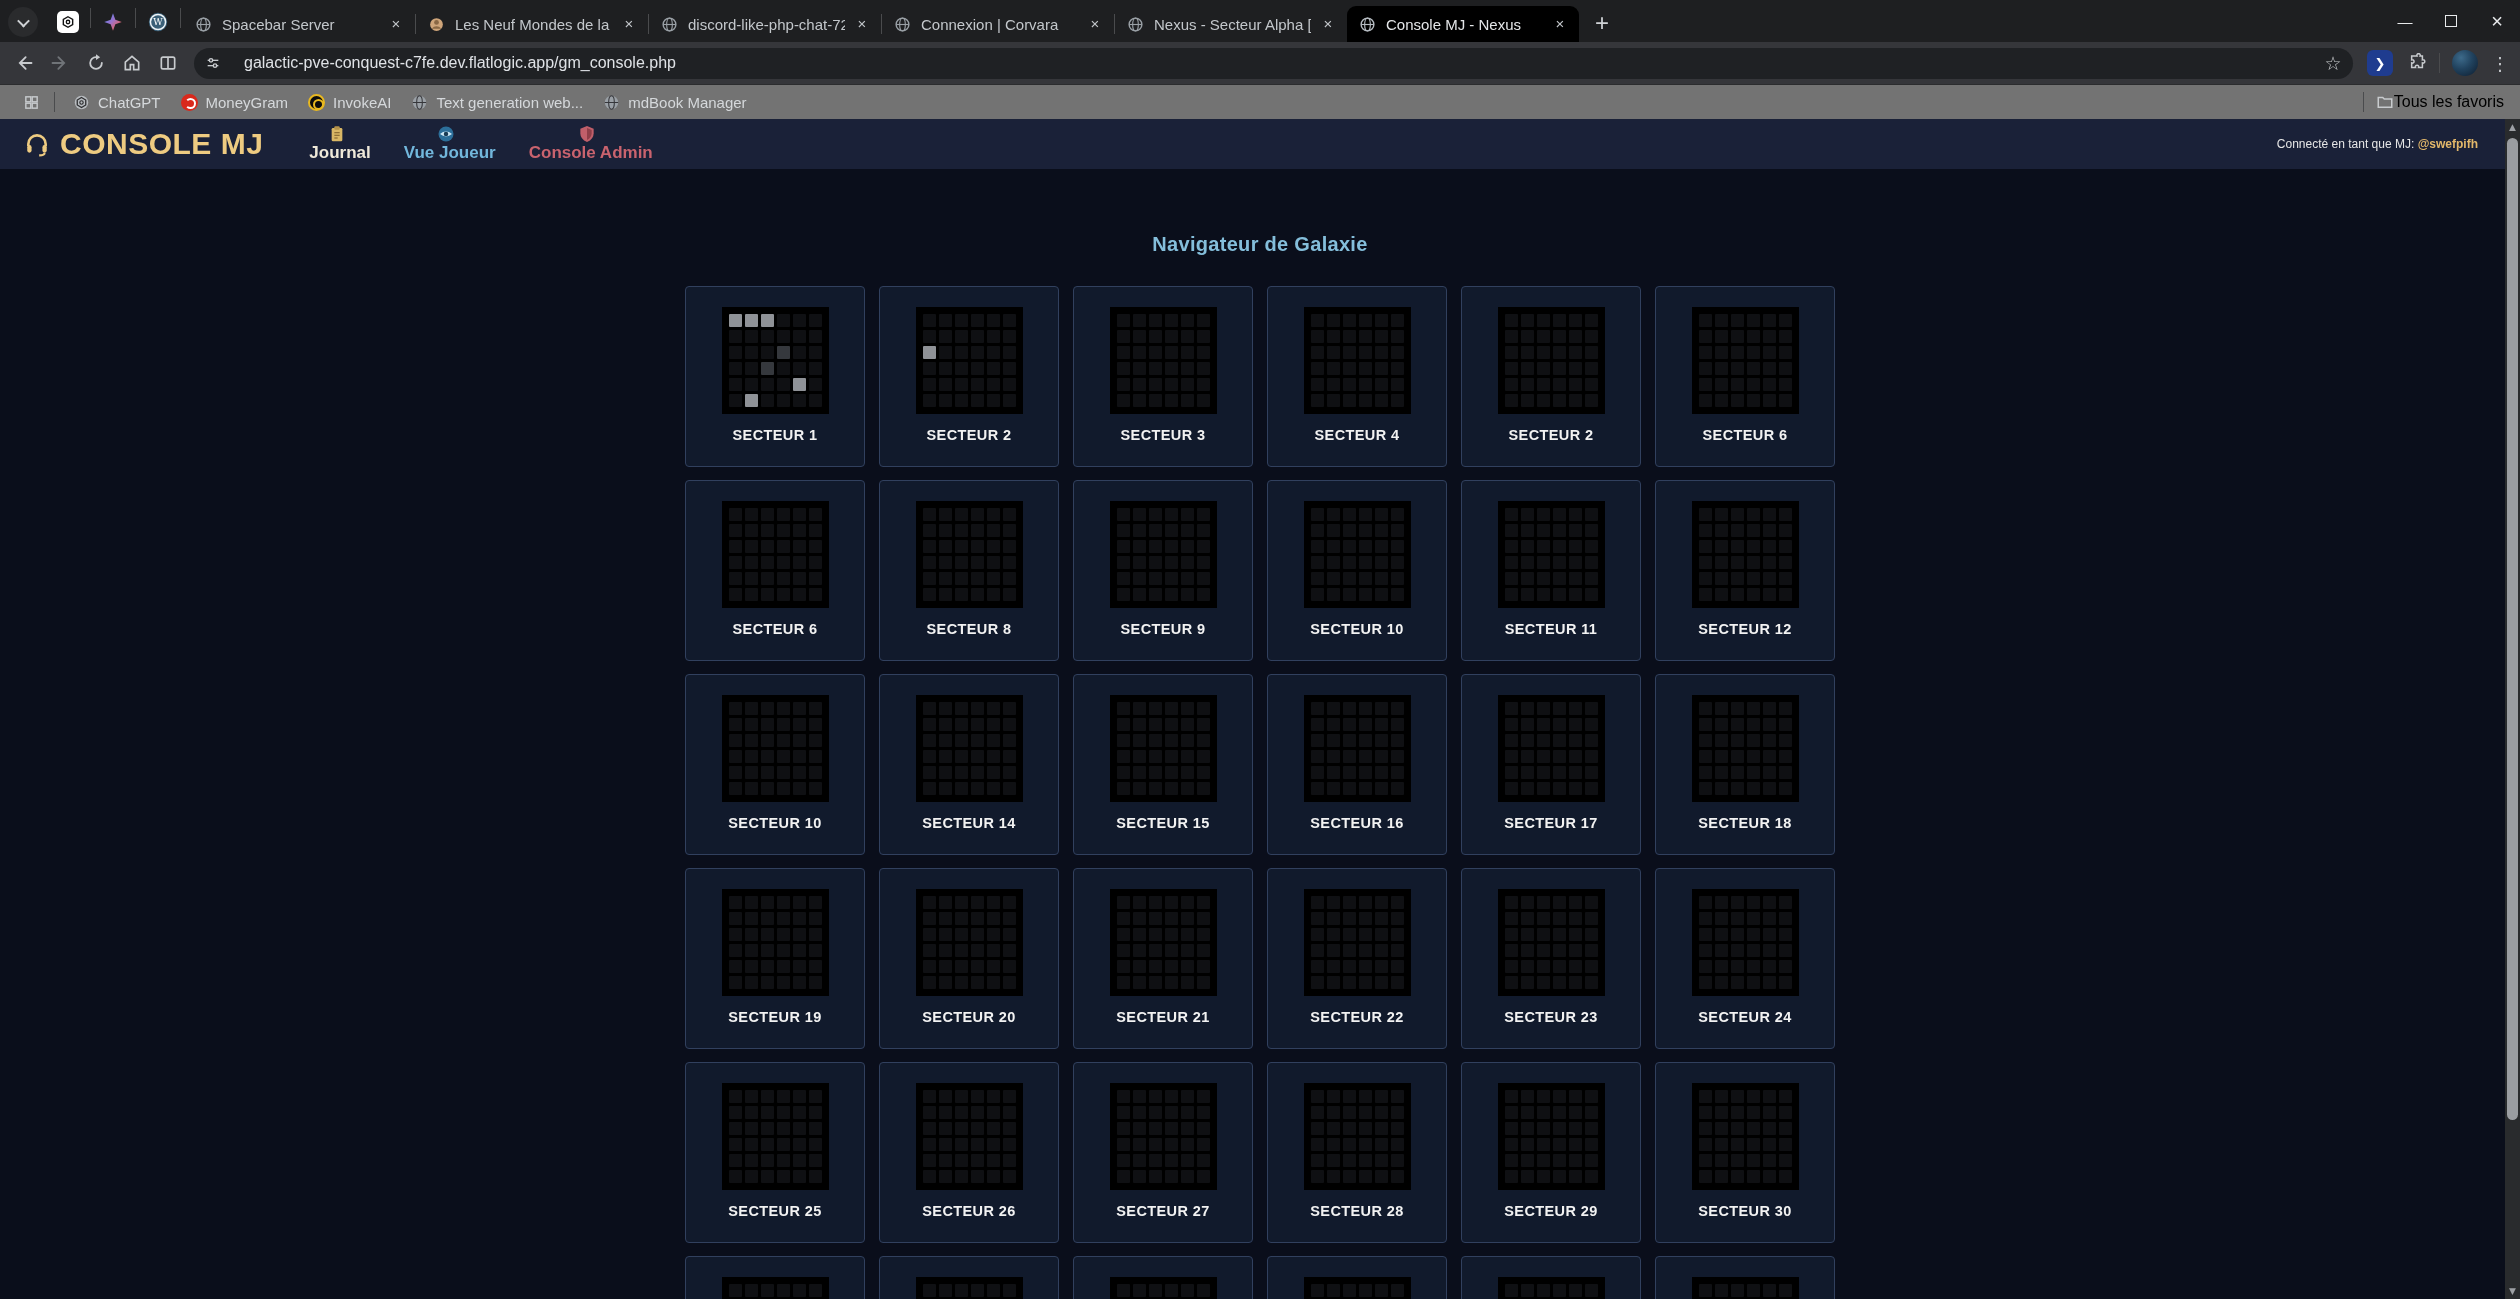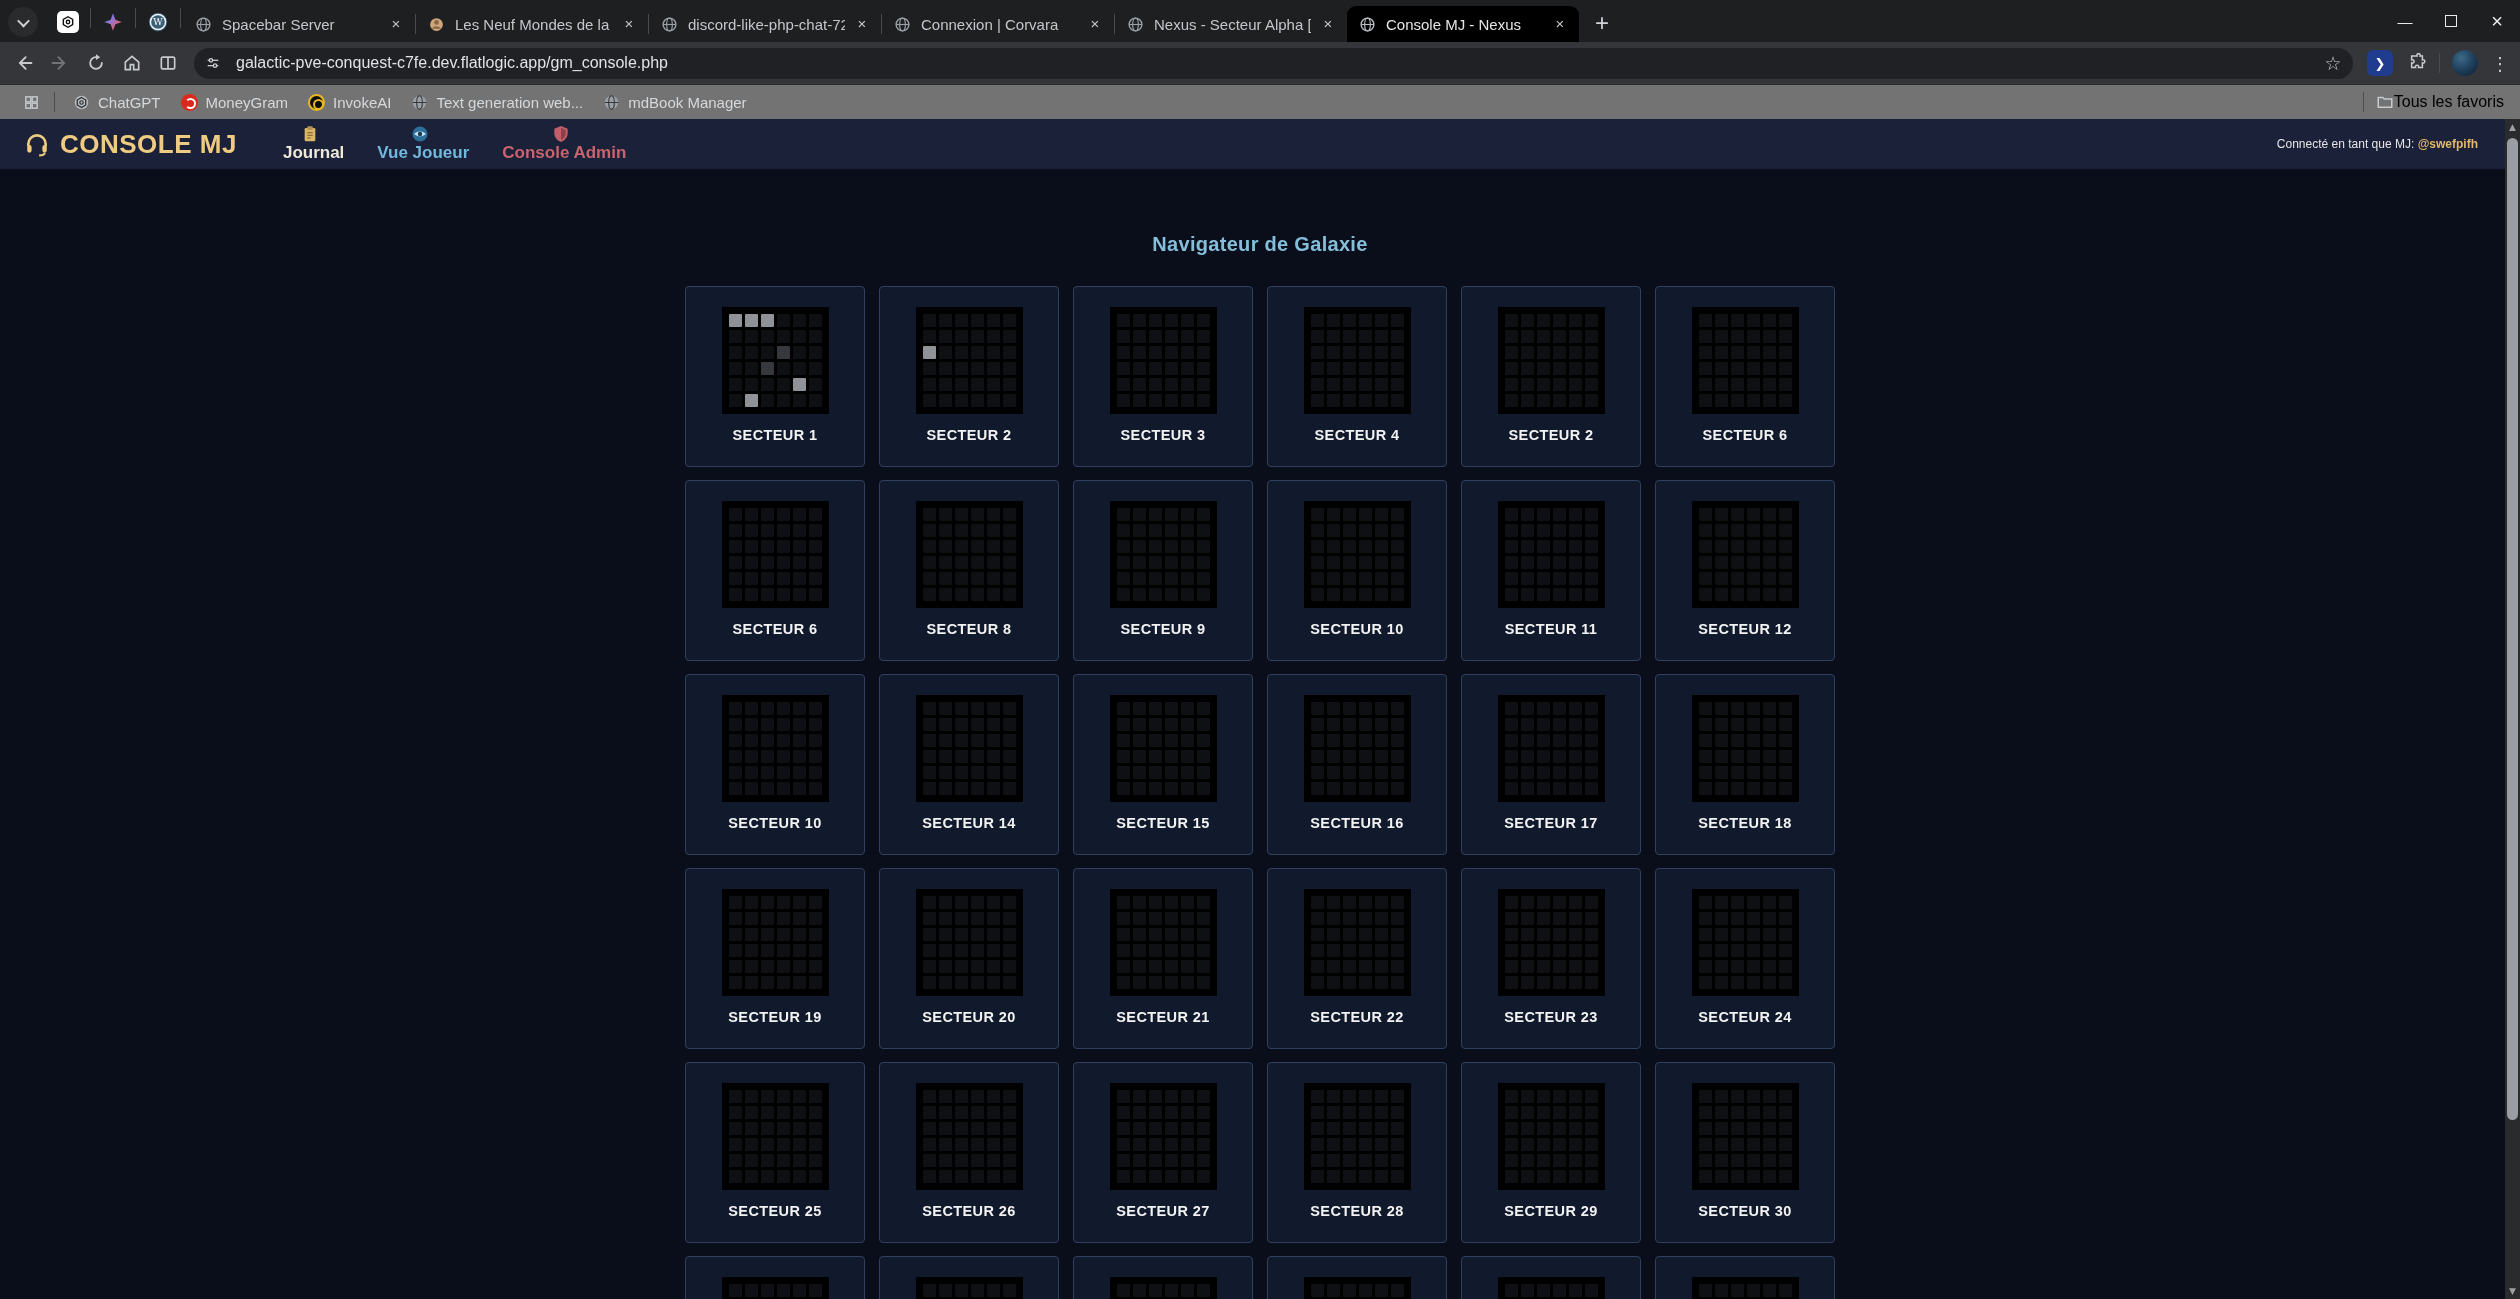--- a/index.html
+++ b/index.html
@@ -27,21 +27,21 @@
   .tab-divider { width:1px; height:20px; background:#4a4b4d; align-self:center; }
   .newtab { width:34px; height:34px; margin:0 0 1px 6px; color:#d0d3d6; font-size:24px; line-height:32px;
             text-align:center; border-radius:50%; }
   .win-controls { position:absolute; right:0; top:0; height:42px; display:flex; }
   .win-btn { width:46px; height:42px; color:#e8eaec; display:flex; align-items:center; justify-content:center; font-size:15px; }
   .maxbox { width:12px; height:12px; border:1.5px solid #e8eaec; }
 
   .toolbar { height:42px; background:#35363a; display:flex; align-items:center; padding:0 6px; }
   .tool-btn { width:36px; height:36px; display:flex; align-items:center; justify-content:center; border-radius:50%; }
   .tool-btn svg { display:block; }
-  .omnibox { flex:1; height:31px; background:#1f2124; border-radius:16px; margin:0 8px; display:flex; align-items:center; padding:0 6px 0 4px; }
+  .omnibox { flex:1; height:31px; background:#1f2124; border-radius:16px; margin:0 8px; display:flex; align-items:center; padding:0 6px 0 4px;gap:8px; }
   .site-info { width:30px; height:24px; display:flex; align-items:center; justify-content:center; border-radius:12px; }
   .url-text { flex:1; color:#dfe2e6; font-size:16px; margin-left:8px; white-space:nowrap; overflow:hidden; }
   .star-btn { width:28px; height:28px; display:flex; align-items:center; justify-content:center; color:#c8cbce; font-size:19px; }
   .ext-blue { width:26px; height:26px; border-radius:6px; background:#1f3c8f; color:#fff; display:flex; align-items:center;
               justify-content:center; font-size:13px; font-weight:bold; margin:0 6px; }
   .avatar { width:26px; height:26px; border-radius:50%; margin:0 8px;
             background:radial-gradient(circle at 35% 30%, #3d6a8a 0%, #21435f 45%, #0d1c2e 100%); }
   .menu-dots { width:28px; height:28px; color:#c8cbce; font-size:18px; display:flex; align-items:center; justify-content:center; }
 
   .bookmarks { height:35px; background:#737373; display:flex; align-items:center; padding:0 16px; border-top:1px solid #2b2c2e; }
@@ -52,21 +52,21 @@
   .ic-moneygram { background:#d9291c; position:relative; }
   .ic-moneygram::after { content:""; position:absolute; left:4px; top:4px; width:7px; height:7px;
                          border:2px solid #fff; border-left-color:transparent; border-radius:50%; }
   .ic-invokeai { background:#0c0c0c; border:2px solid #e8b820; position:relative; }
   .ic-invokeai::after { content:""; position:absolute; left:3px; top:3px; width:7px; height:7px; border:2px solid #e8b820; border-radius:50%; }
 
   
   .page { position:relative; height:1180px; background:#0a0e1b; overflow:hidden; }
   .site-header { height:50px; background:#1a2138; display:flex; align-items:center; padding:0 24px; }
   .brand { display:flex; align-items:center; }
-  .brand-text { color:#eecb81; font-size:26px; font-weight:bold; letter-spacing:0.5px; margin-left:10px; }
+  .brand-text { color:#eecb81; font-size:30px; font-weight:bold; letter-spacing:0.5px; margin-left:10px; }
   .nav { display:flex; align-items:center; margin-left:26px; }
   .nav-item { display:flex; align-items:center; margin:0 13px; font-size:17px; font-weight:bold;flex-direction:column; }
   .nav-item .lbl { margin-left:7px; }
   .nav-journal { color:#efe9d9; }
   .nav-vue { color:#72b7dc; }
   .nav-admin { color:#c9636e; }
   .session { margin-left:auto; color:#e6e6e6; font-size:12px; padding-right:18px; }
   .session b { color:#e3b86a; }
 
   .page-title { text-align:center; color:#84bedb; font-size:20px; font-weight:bold; margin-top:64px; letter-spacing:0.3px; }

